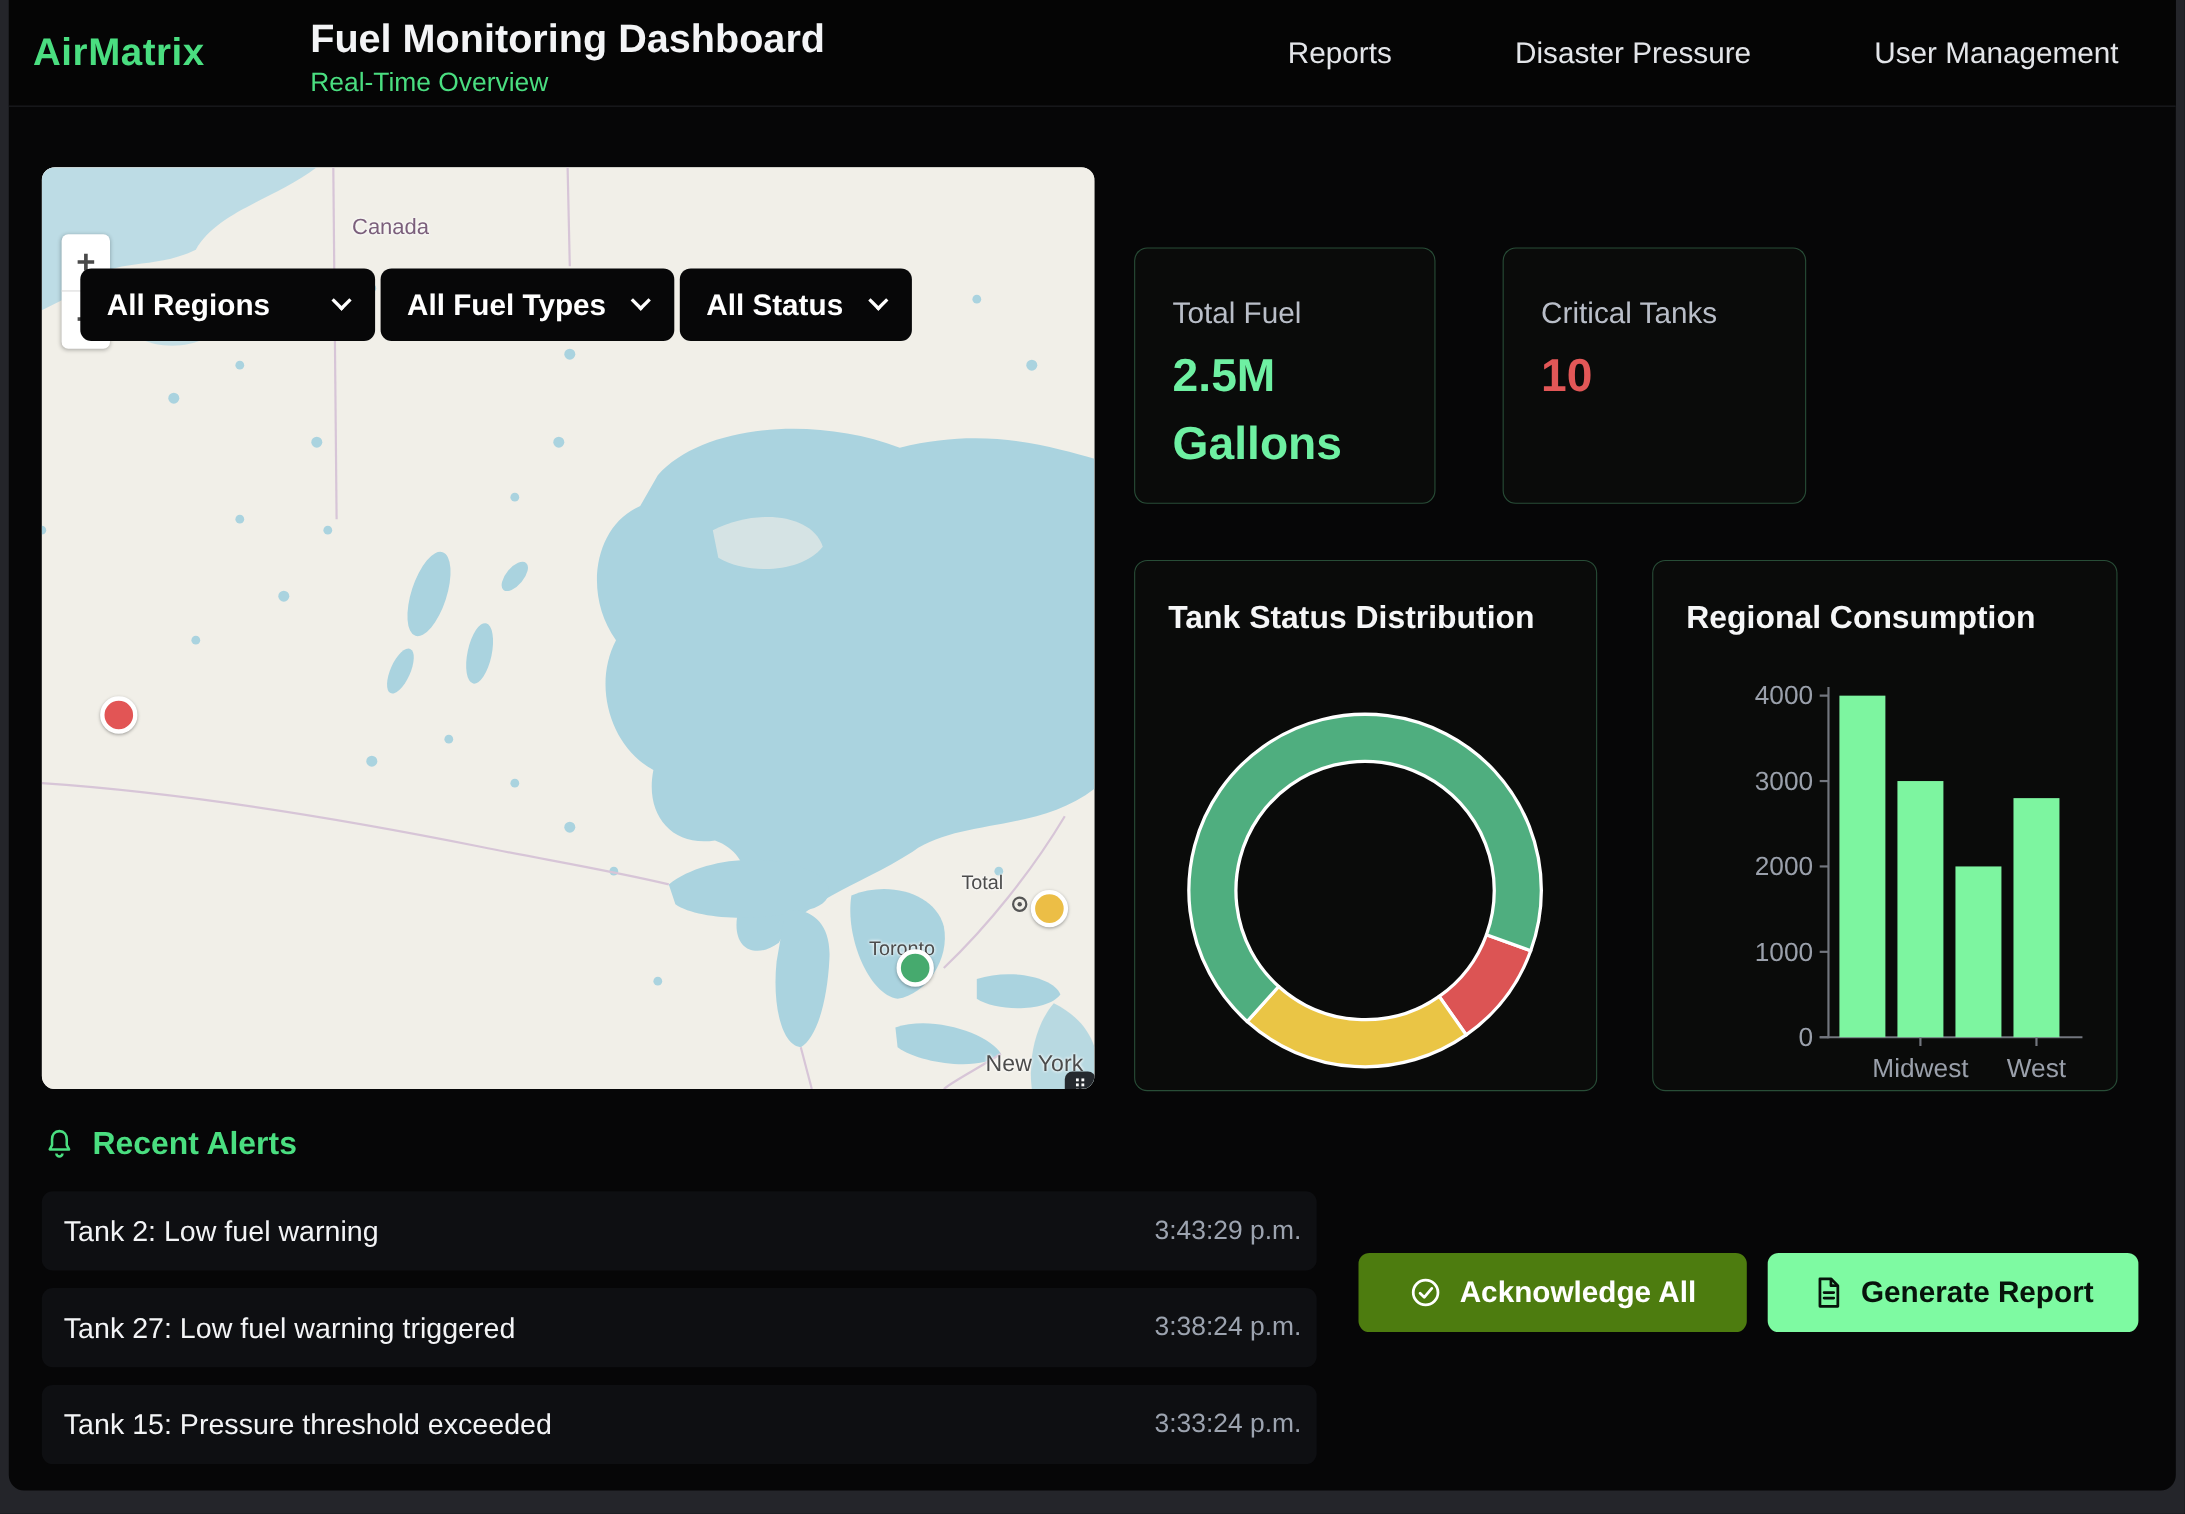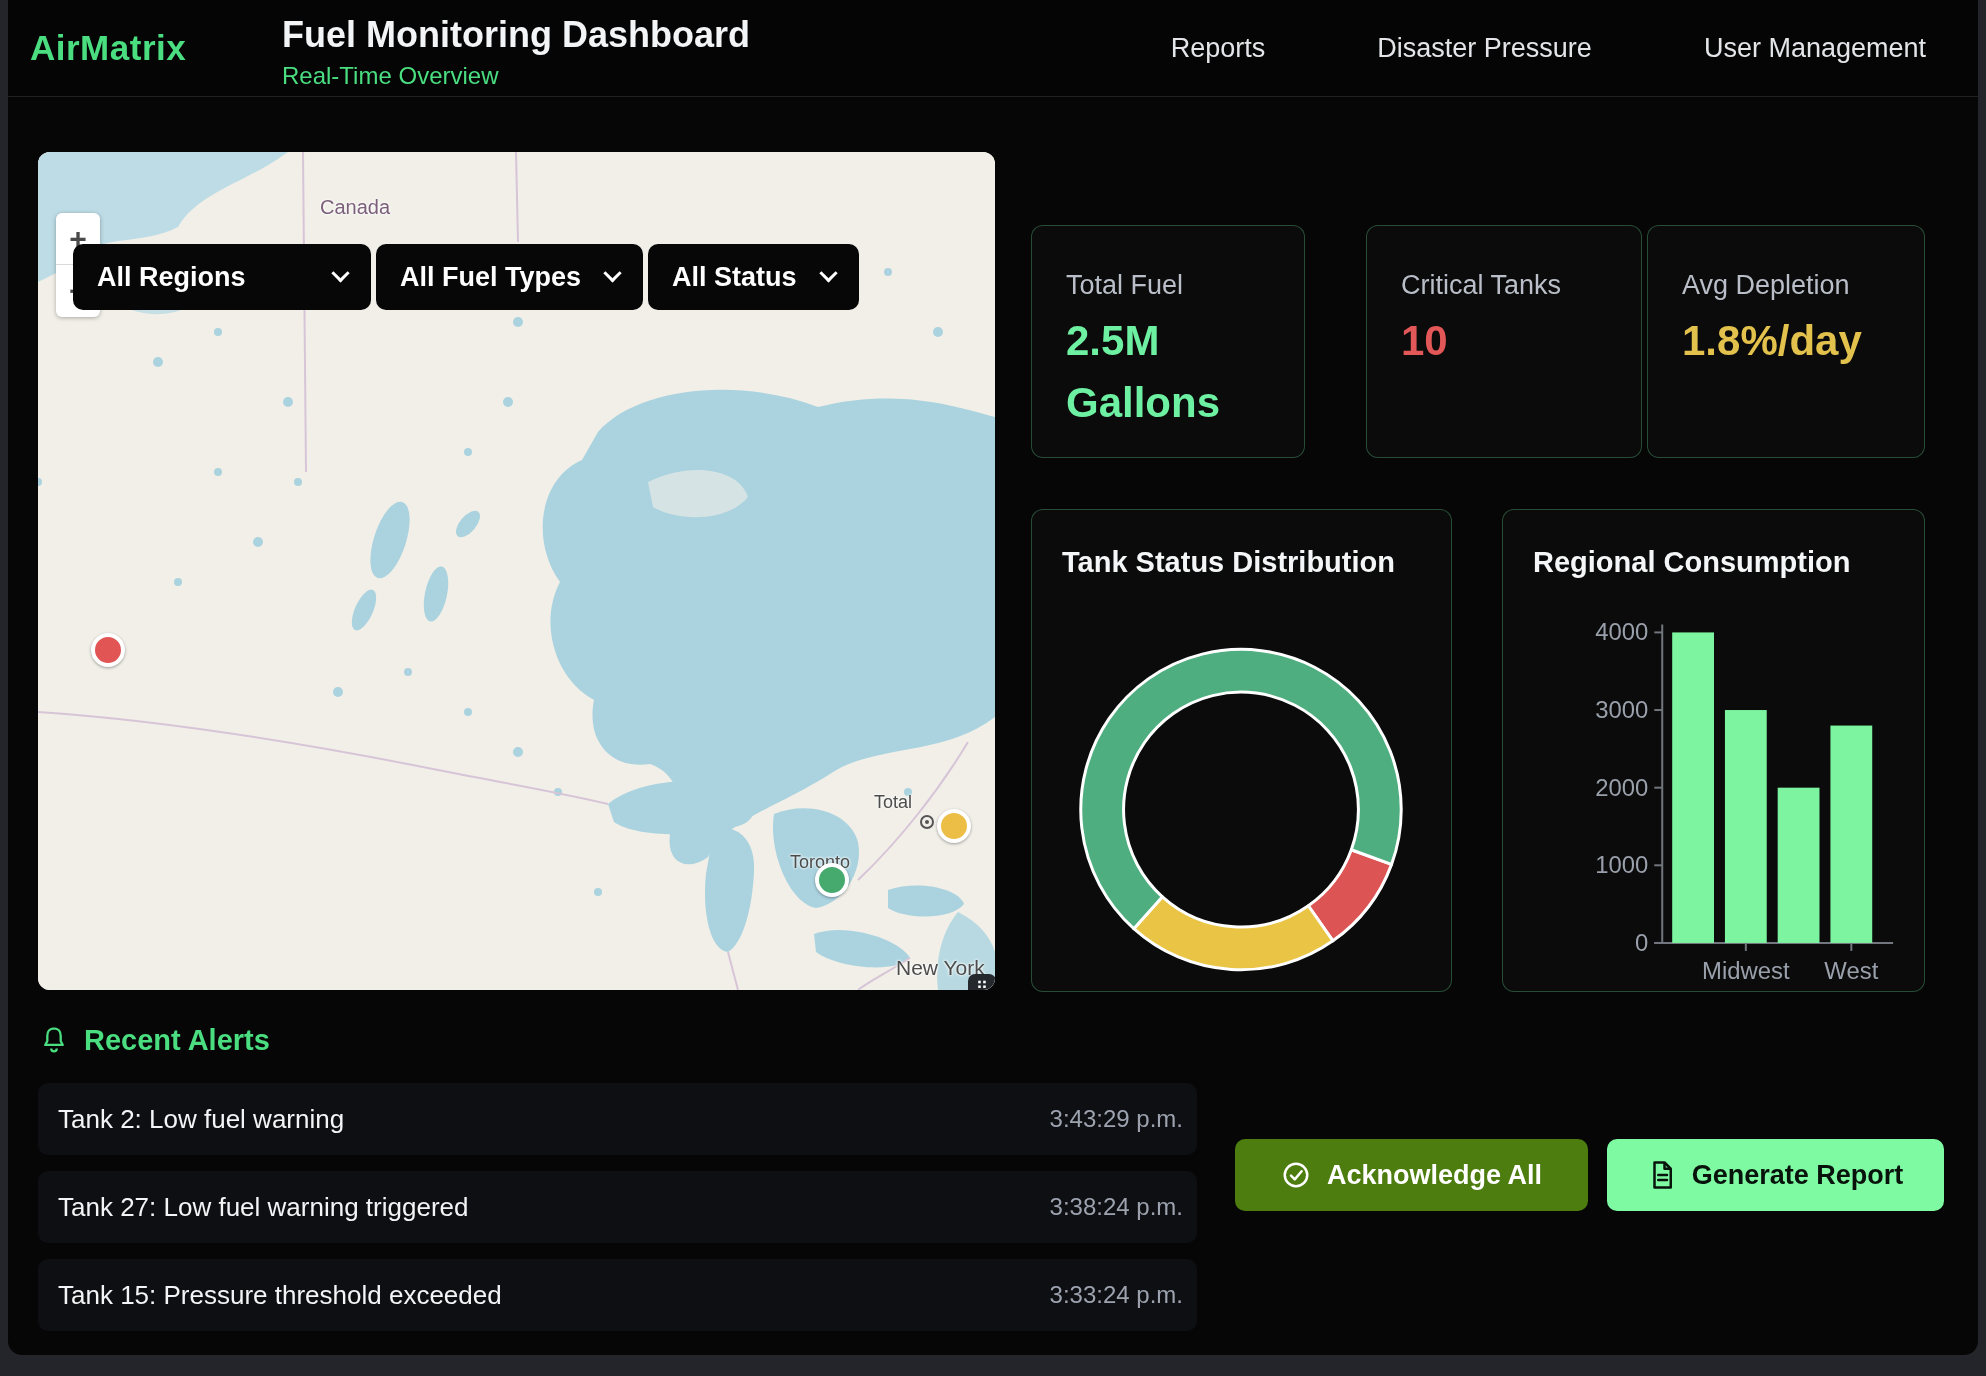--- a/index.html
+++ b/index.html
@@ -137,21 +137,21 @@
     <span class="map-label" style="left:836px; top:640px; font-size:18px;">Total</span>
     <span class="map-label" style="left:752px; top:700px; font-size:18px;">Toronto</span>
     <span class="map-label" style="left:858px; top:804px; font-size:21px;">New York</span>
 
     <div class="zoom-ctl">
       <div class="zoom-btn">+</div>
       <div class="zoom-btn">−</div>
     </div>
 
     <div class="filters">
-      <div class="dropdown" style="width:298px;">
+      <div class="dropdown" style="width:268px;">
         <span>All Regions</span>
         <span class="chev"></span>
       </div>
       <div class="dropdown" style="width:267px;">
         <span>All Fuel Types</span>
         <span class="chev"></span>
       </div>
       <div class="dropdown" style="width:211px;">
         <span>All Status</span>
         <span class="chev"></span>
@@ -169,24 +169,20 @@
     </div>
   </div>
 
   <div class="card" style="left:1023px; top:225px; width:274px; height:233px;">
     <div class="stat-label">Total Fuel</div>
     <div class="stat-value" style="color: rgb(110, 240, 162);">2.5M Gallons</div>
   </div>
   <div class="card" style="left:1330px; top:225px; width:276px; height:233px;margin-left:28px;">
     <div class="stat-label">Critical Tanks</div>
     <div class="stat-value" style="color: rgb(226, 87, 87);">10</div>
-  </div>
-  <div class="card" style="left:1639px; top:225px; width:278px; height:233px;">
-    <div class="stat-label">Avg Depletion</div>
-    <div class="stat-value" style="color: rgb(227, 193, 77);">1.8%/day</div>
   </div>
 
   <div class="card" style="left:1023px; top:509px; width:421px; height:483px;">
     <div class="chart-title">Tank Status Distribution</div>
     <svg id="donut" class="chart-svg" viewBox="0 0 421 483">
         <path d="M361.2905119465313 356.06524307543265 A161 161 0 0 1 302.3458062525184 432.8834791305277 L277.68201948942345 397.659941226101 A118 118 0 0 0 320.8837292527372 341.3583769124289 Z" fill="#dc5454" stroke="#ffffff" stroke-width="3" stroke-linejoin="round"></path>
         <path d="M302.3458062525184 432.8834791305277 A161 161 0 0 1 102.26997237622382 420.6463169018605 L131.04258844965472 388.69108940633254 A118 118 0 0 0 277.68201948942345 397.659941226101 Z" fill="#eac545" stroke="#ffffff" stroke-width="3" stroke-linejoin="round"></path>
         <path d="M102.26997237622382 420.6463169018605 A161 161 0 1 1 361.29051194653124 356.0652430754327 L320.88372925273717 341.3583769124289 A118 118 0 1 0 131.04258844965472 388.69108940633254 Z" fill="#4fae7f" stroke="#ffffff" stroke-width="3" stroke-linejoin="round"></path>
       </svg>
   </div>

